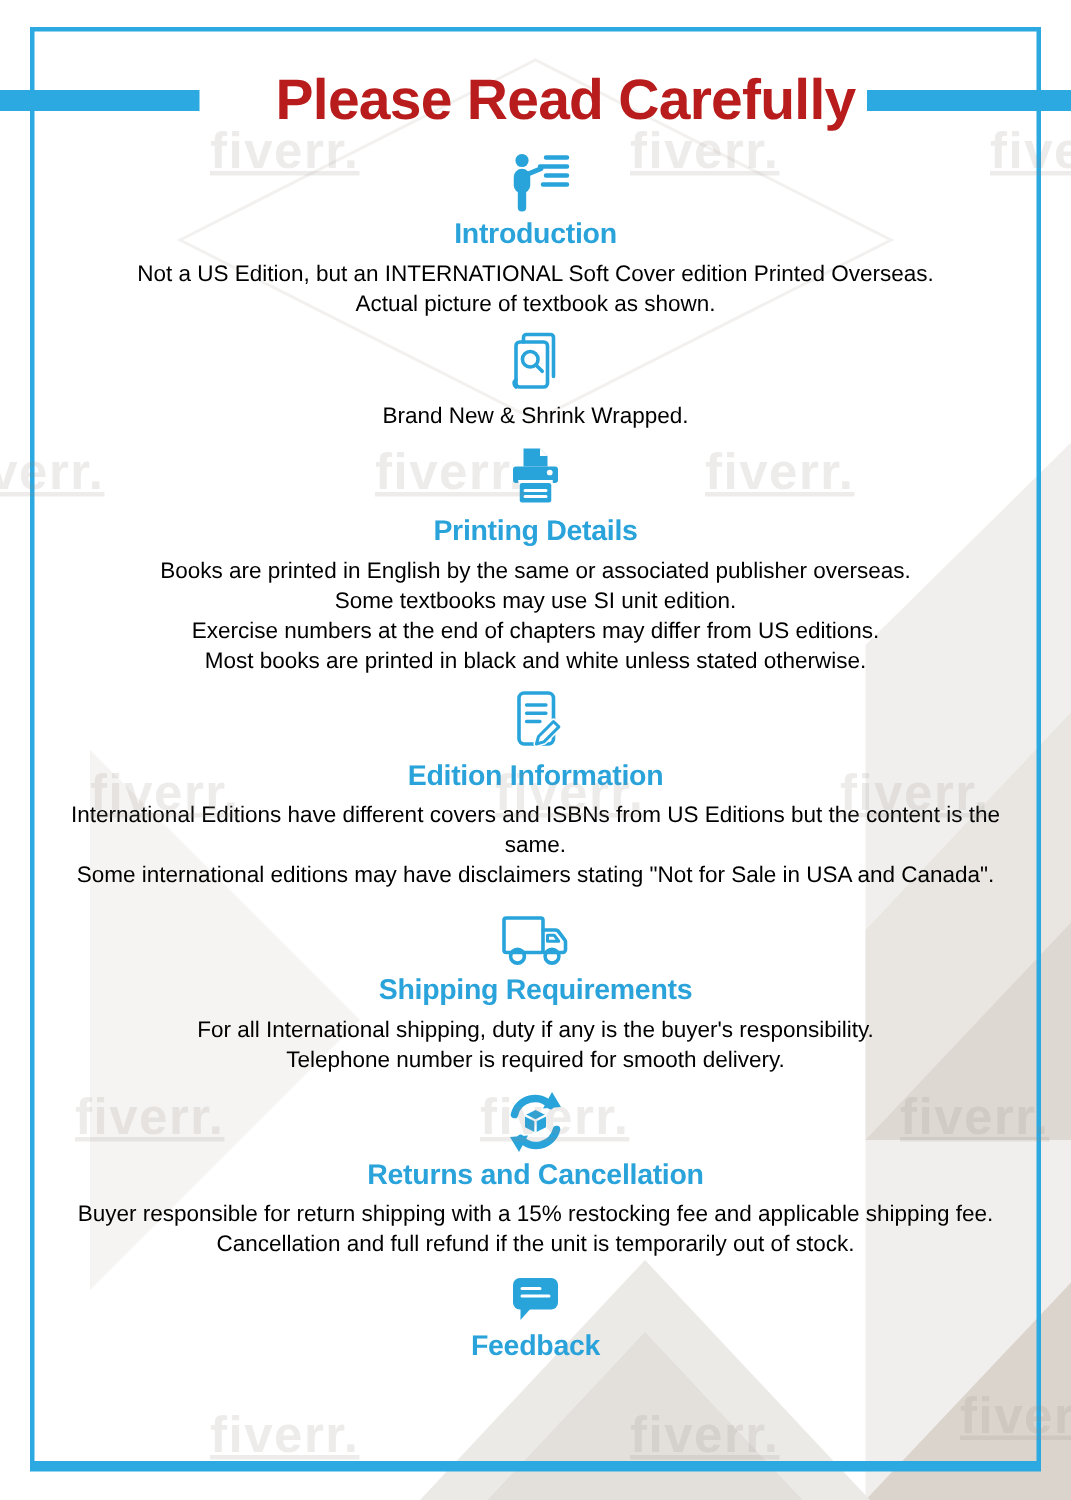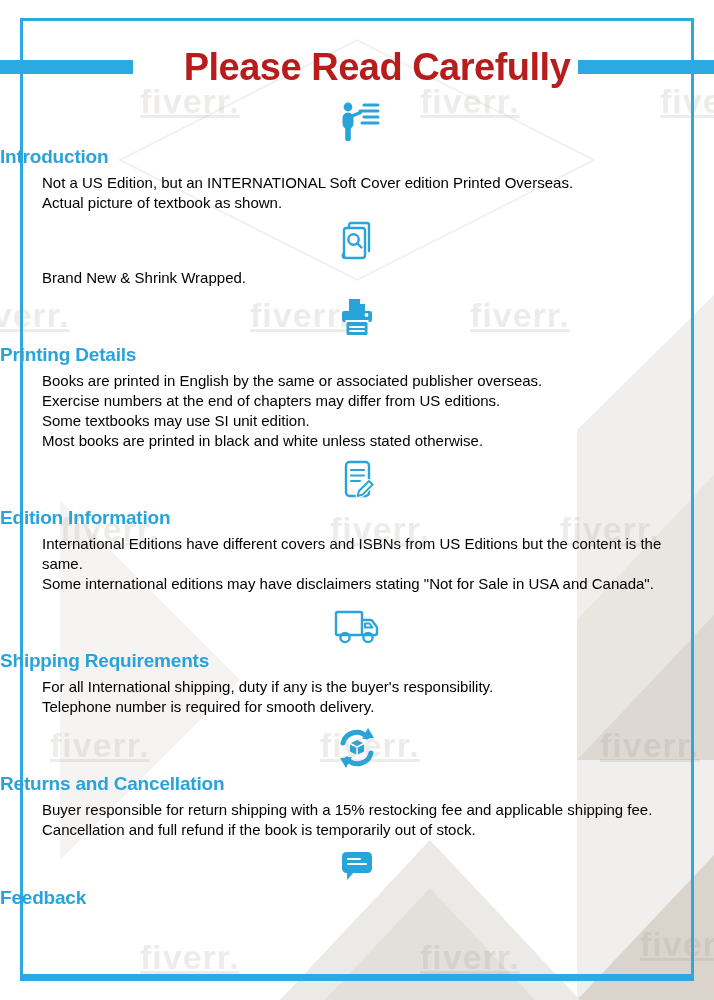--- a/index.html
+++ b/index.html
@@ -25,21 +25,21 @@
   .title-bar{position:absolute;top:60px;height:14px;background:#2da9e1;z-index:3;}
   .title-bar.left{left:0;width:133px;}
   .title-bar.right{left:578px;width:136px;}
   .page-title{
     position:absolute;top:46px;left:0;width:714px;margin:0;text-align:center;
     font-size:38px;line-height:42px;font-weight:bold;letter-spacing:-0.5px;
     color:#b91c1c;z-index:3;padding-left:20px;
   }
   
   .sections{position:absolute;top:96px;left:0;width:714px;z-index:2;}
-  .section{text-align:left;margin-bottom:6px;}
+  .section{text-align:center;margin-bottom:6px;}
   .icon-box{height:47px;display:flex;align-items:flex-end;justify-content:center;margin-bottom:2px;}
   .section h2{
     margin:2px 0 4px 0;font-size:19px;line-height:24px;font-weight:bold;
     letter-spacing:-0.2px;color:#29a3da;
   }
   .body{max-width:630px;margin:0 auto;font-size:15px;line-height:20px;color:#000000;}
   .icon{display:block;}
   .stroke{fill:none;stroke:#29a4db;stroke-width:2.4;stroke-linecap:round;stroke-linejoin:round;}
   .fill{fill:#29a4db;stroke:none;}
   .whiteline{fill:none;stroke:#ffffff;stroke-width:2;stroke-linecap:round;}
@@ -108,22 +108,22 @@
           <rect class="fill" x="5" y="14" width="30" height="11" rx="2"></rect>
           <circle cx="29.5" cy="18" r="1.9" fill="#ffffff"></circle>
           <rect x="8.5" y="23" width="23" height="2.4" fill="#ffffff"></rect>
           <rect class="fill" x="9.5" y="25" width="21" height="13" rx="1.5"></rect>
           <path class="whiteline" d="M13,30 H27 M13,34 H27"></path>
         </svg>
       </div>
       <h2>Printing Details</h2>
       <div class="body">
         <div>Books are printed in English by the same or associated publisher overseas.</div>
+        <div>Some textbooks may use SI unit edition.</div>
         <div>Exercise numbers at the end of chapters may differ from US editions.</div>
-        <div>Some textbooks may use SI unit edition.</div>
         <div>Most books are printed in black and white unless stated otherwise.</div>
       </div>
     </div>
 
     <div class="section">
       <div class="icon-box">
         <svg class="icon" width="42" height="46" viewBox="0 0 42 46">
           <rect class="stroke" x="10" y="4" width="23" height="34" rx="3.5"></rect>
           <path class="stroke" d="M15,12 H28 M15,17.5 H28 M15,23 H24" style="stroke-width:2.2"></path>
           <path d="M23,33 l10,-10 l3.6,3.6 l-10,10 l-5,1.4 Z" fill="#ffffff" stroke="#ffffff" stroke-width="4" stroke-linejoin="round"></path>
@@ -161,21 +161,21 @@
           <polygon class="fill" points="33,2 39,12 27,13"></polygon>
           <path class="stroke" d="M36,27 A14,14 0 0 1 12,33" style="stroke-width:5"></path>
           <polygon class="fill" points="11,42 5,32 17,31"></polygon>
           <polygon points="22,14 29,17.5 29,25.5 22,29 15,25.5 15,17.5" fill="#29a4db"></polygon>
           <path d="M15,17.5 L22,21 L29,17.5 M22,21 V29" fill="none" stroke="#ffffff" stroke-width="1.6" stroke-linejoin="round"></path>
         </svg>
       </div>
       <h2>Returns and Cancellation</h2>
       <div class="body">
         <div>Buyer responsible for return shipping with a 15% restocking fee and applicable shipping fee.</div>
-        <div>Cancellation and full refund if the book is temporarily out of stock.</div>
+        <div>Cancellation and full refund if the unit is temporarily out of stock.</div>
       </div>
     </div>
 
     <div class="section">
       <div class="icon-box" style="height:38px">
         <svg class="icon" width="36" height="34" viewBox="0 0 36 34">
           <rect class="fill" x="3" y="2" width="30" height="21" rx="4.5"></rect>
           <polygon class="fill" points="8,21 16,21 8,30"></polygon>
           <path class="whiteline" d="M9,9 H21 M9,14 H27"></path>
         </svg>

